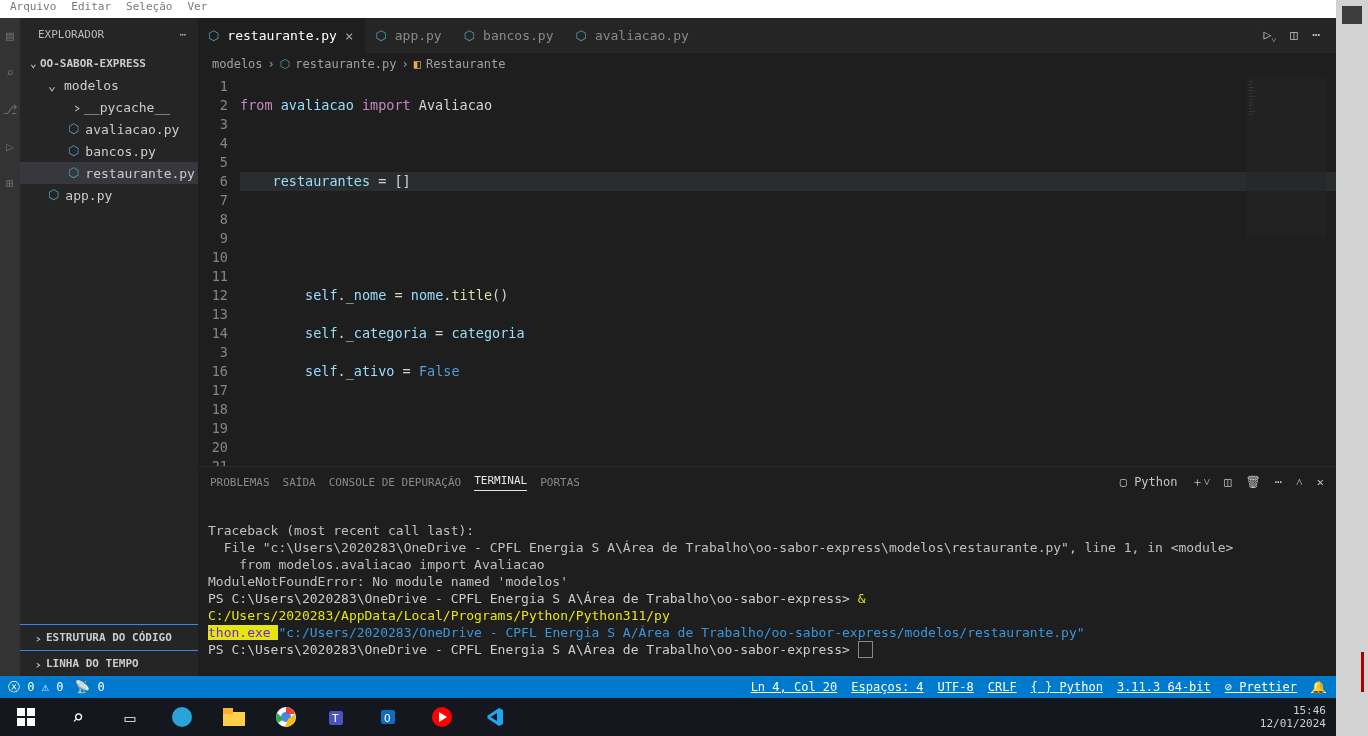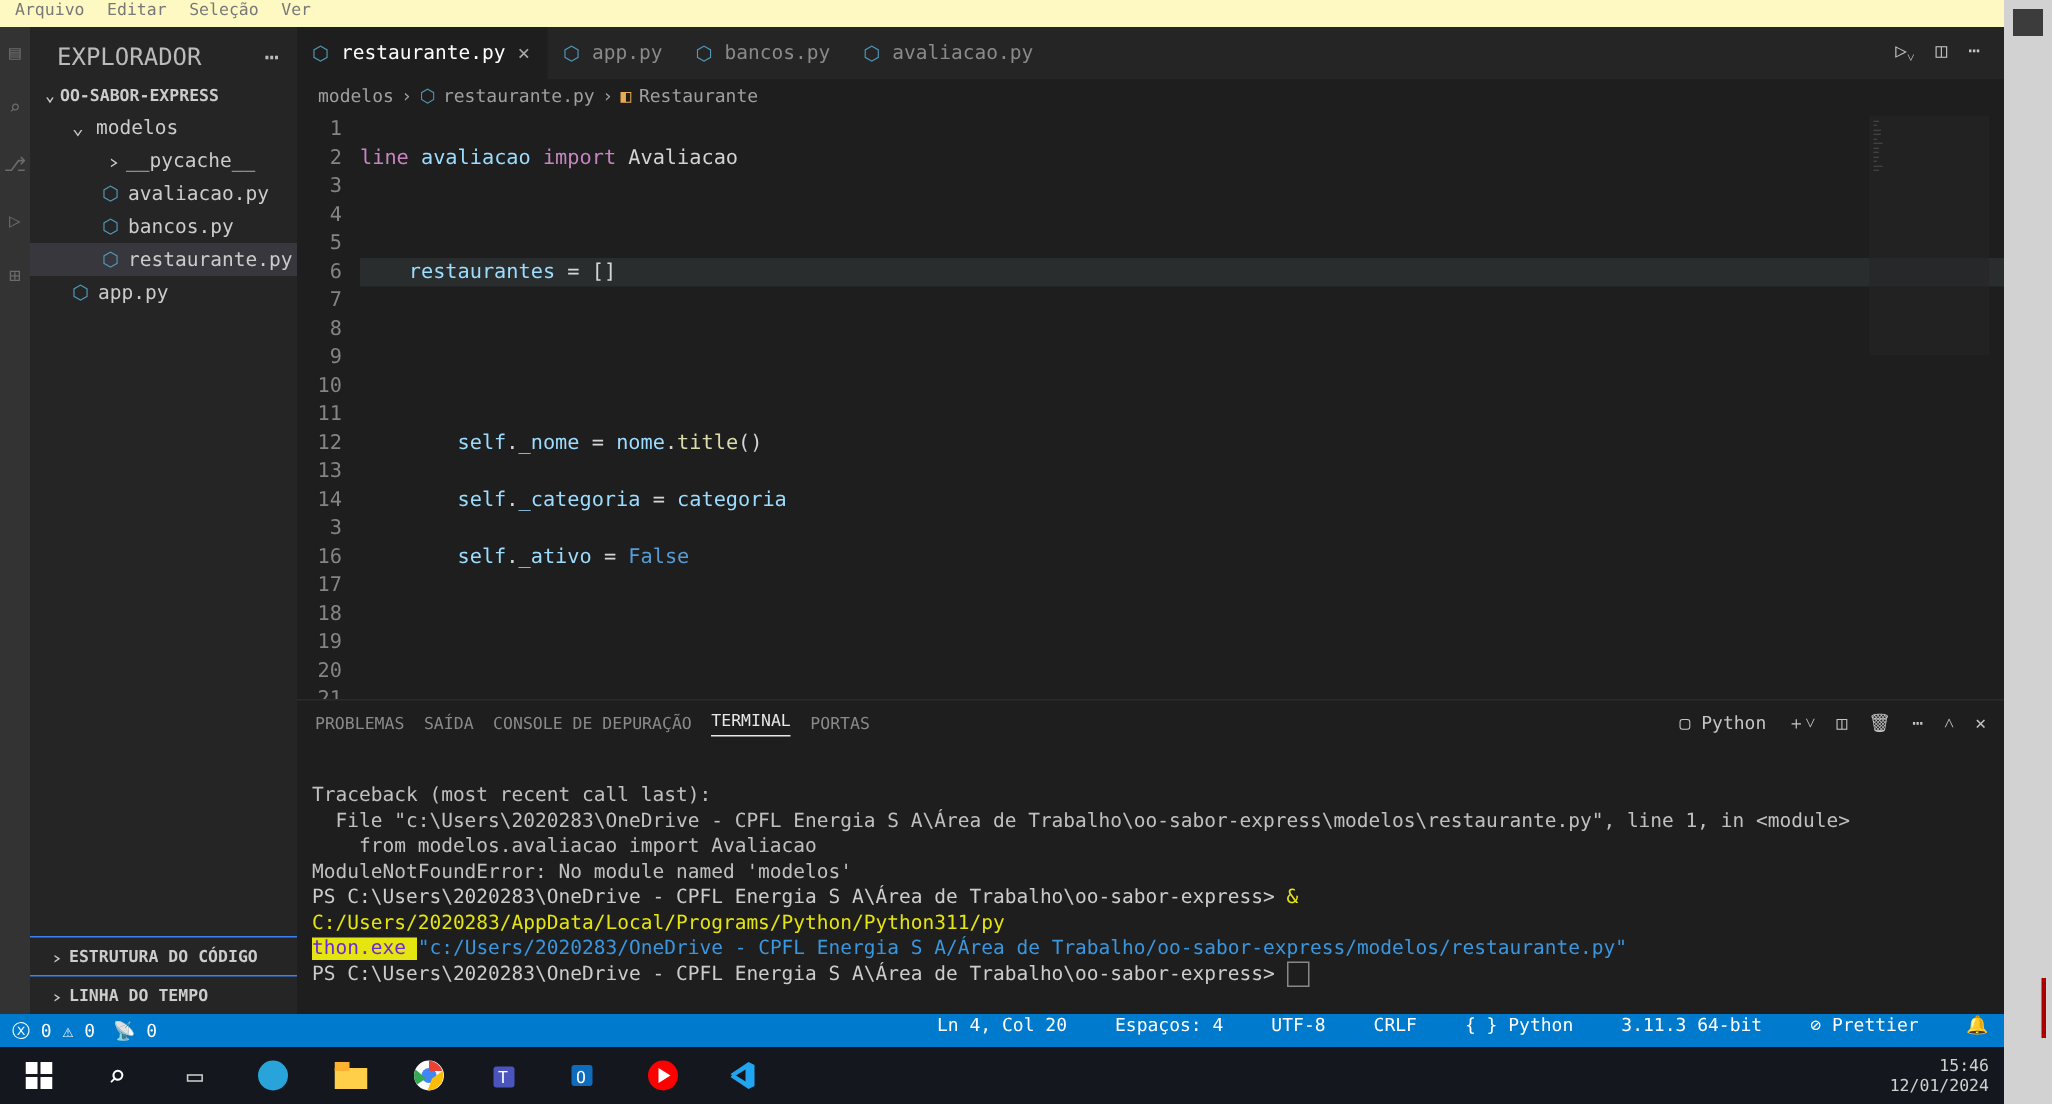--- a/index.html
+++ b/index.html
@@ -1,22 +1,22 @@
 <!DOCTYPE html>
 <html><head>
 <meta charset="utf-8">
 <style>
 * { margin:0; padding:0; box-sizing:border-box; font-family:"Segoe UI",Consolas,monospace; }
 body { background:#1e1e1e; color:#ccc; width:1368px; height:736px; overflow:hidden; font-size:13px; }
 .wkspc { display:flex; flex-direction:column; height:100%; width:1336px; }
-.menu { height:18px; background:#fef9c3; color:#787878; font-size:11px; padding-left:10px; display:flex; align-items:flex-start; gap:15px; }
+.menu { height:18px; background:#ffffff; color:#787878; font-size:11px; padding-left:10px; display:flex; align-items:flex-start; gap:15px; }
 .main { flex:1; display:flex; background:#1e1e1e; min-height:0; }
 .actbar { width:20px; background:#333; display:flex; flex-direction:column; align-items:center; padding-top:10px; gap:22px; color:#6b6b6b; }
 .sidebar { width:178px; background:#252526; color:#bbb; display:flex; flex-direction:column; }
-.side-hdr { height:35px; padding:10px 12px 0 18px; display:flex; justify-content:space-between; font-size:16px; color:#bbb; }
+.side-hdr { height:35px; padding:10px 12px 0 18px; display:flex; justify-content:space-between; font-size:11px; color:#bbb; }
 .side-sec { font-weight:600; font-size:11px; padding:4px 0 4px 10px; color:#cccccc; }
 .tree-item { height:22px; display:flex; align-items:center; gap:6px; padding-left:16px; font-size:13px; color:#ccc; cursor:pointer; }
 .tree-item.lvl1{ padding-left:28px; }
 .tree-item.lvl2{ padding-left:48px; }
 .tree-item.sel { background:#37373d; }
 .chev { width:10px; display:inline-block; }
 .fi { color:#519aba; font-family:Consolas; }
 .side-footer { margin-top:auto; }
 .side-footer .row { border-top:1px solid #3b82f6; padding:6px 10px; font-size:11px; font-weight:600; color:#ccc; display:flex; gap:6px; }
 .editor-area { flex:1; display:flex; flex-direction:column; min-width:0; }
@@ -38,21 +38,21 @@
 .panel-tabs { height:30px; display:flex; align-items:center; gap:13px; padding:0 12px; font-size:11px; color:#8a8a8a; }
 .panel-tabs .active { color:#e7e7e7; border-bottom:1px solid #e7e7e7; padding-bottom:3px; }
 .panel-actions { margin-left:auto; display:flex; gap:14px; color:#c5c5c5; align-items:center; font-size:12px;}
 .term { flex:1; padding:8px 10px; font-family:Consolas,monospace; font-size:13px; color:#c0c0c0; line-height:17px; overflow:hidden; white-space:pre-wrap; }
 .term .ps { color:#ccc; }
 .term .cmd { color:#e5e510; }
 .term .path { color:#3a96dd; }
 .term .cmd2 { color:#e5e510; }
 .statusbar { height:22px; background:#007acc; color:#fff; display:flex; align-items:center; font-size:12px; }
 .sb-l { display:flex; gap:12px; align-items:center; padding-left:8px; height:100%;}
-.sb-r { margin-left:auto; display:flex; gap:32px; align-items:flex-start; padding-right:10px; height:100%;}
+.sb-r { margin-left:auto; display:flex; gap:14px; align-items:center; padding-right:10px; height:100%;text-decoration:underline;}
 .taskbar { height:38px; background:#14181e; display:flex; align-items:center; gap:8px; padding-left:4px; }
 .tbtn { width:44px; height:38px; display:flex; align-items:center; justify-content:center; font-size:18px;}
 .tbtn.search{ width:44px;}
 .sys { margin-left:auto; color:#cfcfcf; font-size:11px; text-align:right; padding-right:10px; line-height:13px;}
 svg { display:block; }
 .extra { position:absolute; left:1336px; top:0; width:32px; height:736px; background:#d2d2d2; }
 .extra .stub { margin:6px; height:18px; background:#3c3c3c; }
 .extra .stub2 { position:absolute; right:4px; top:652px; width:3px; height:40px; background:#a00;}
 </style>
 </head>
@@ -174,21 +174,21 @@
             <div>14</div>
             <div>3</div>
             <div>16</div>
             <div>17</div>
             <div>18</div>
             <div>19</div>
             <div>20</div>
             <div>21</div>
       </div>
       <div class="code">
-<div class="ln"><span class="kw">line</span> <span class="var">avaliacao</span> <span class="kw">import</span> Avaliacao</div>
+<div class="ln"><span class="kw">from</span> <span class="var">avaliacao</span> <span class="kw">import</span> Avaliacao</div>
 <div class="ln"></div>
 <div class="ln cl">    <span class="var">restaurantes</span> <span class="op">=</span> []</div>
 <div class="ln"></div>
 <div class="ln"></div>
 <div class="ln">        <span class="var">self</span>.<span class="var">_nome</span> <span class="op">=</span> <span class="var">nome</span>.<span class="fn">title</span>()</div>
 <div class="ln">        <span class="var">self</span>.<span class="var">_categoria</span> <span class="op">=</span> <span class="var">categoria</span></div>
 <div class="ln">        <span class="var">self</span>.<span class="var">_ativo</span> <span class="op">=</span> <span class="cnst">False</span></div>
 
 
 

